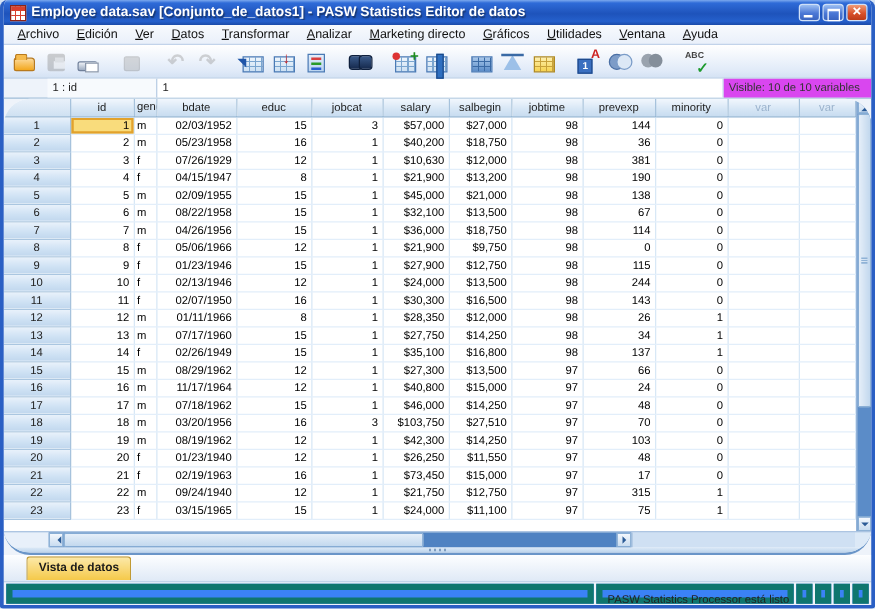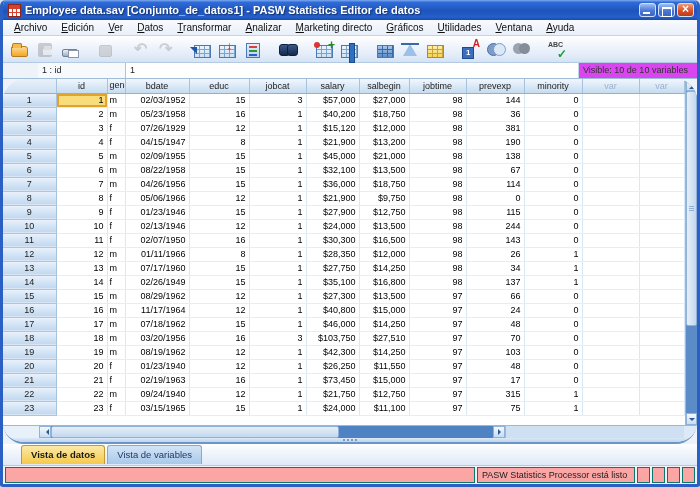--- a/index.html
+++ b/index.html
@@ -165,21 +165,21 @@
   
   .tabbar { height:22px; flex:0 0 22px; display:flex; align-items:flex-start; padding:1px 0 0 18px; gap:2px;
     background:linear-gradient(#fdfeff,#dfe9f6); border-bottom:1px solid #b4c9e4; }
   .tab { font-size:9.5px; padding:3px 9px 4px; border:1px solid #8aa8cc; border-bottom:none;
     border-radius:3px 3px 0 0; color:#1c3a63; background:linear-gradient(#d3e4f6,#a9c8ea); cursor:default; }
   .tab.active { background:linear-gradient(#fce9a8,#f5c94a); border-color:#c09a34; color:#1a1a1a; font-weight:bold; }
 
   
   .statusbar { height:18px; flex:0 0 18px; display:flex; gap:2px; align-items:stretch; padding:1px 2px;
     background:#eef3fa; }
-  .st-cell { border:1px solid #0f766e; background:#fca5a5; }
+  .st-cell { border:5px solid #0f766e; background:#3b82f6; }
   .st-main { flex:1; }
   .st-msg { width:158px; flex:0 0 158px; font-size:9px; color:#222; padding:2px 4px 0; white-space:nowrap; }
   .st-sm { width:13px; flex:0 0 13px; }
 </style>
 </head>
 <body>
 
 <div class="window" data-name="app-window">
 
   <div class="titlebar" data-name="title-bar">
@@ -323,21 +323,21 @@
               <td class="dc c-var1" data-name="cell"></td>
               <td class="dc c-var2" data-name="cell"></td>
             </tr>
             <tr data-name="table-row">
               <th class="rh" data-name="row-header-3">3</th>
               <td class="dc c-id" data-name="cell">3</td>
               <td class="dc c-gender" data-name="cell">f</td>
               <td class="dc c-bdate" data-name="cell">07/26/1929</td>
               <td class="dc c-educ" data-name="cell">12</td>
               <td class="dc c-jobcat" data-name="cell">1</td>
-              <td class="dc c-salary" data-name="cell">$15,120</td>
+              <td class="dc c-salary" data-name="cell">$10,630</td>
               <td class="dc c-salbegin" data-name="cell">$12,000</td>
               <td class="dc c-jobtime" data-name="cell">98</td>
               <td class="dc c-prevexp" data-name="cell">381</td>
               <td class="dc c-minority" data-name="cell">0</td>
               <td class="dc c-var1" data-name="cell"></td>
               <td class="dc c-var2" data-name="cell"></td>
             </tr>
             <tr data-name="table-row">
               <th class="rh" data-name="row-header-4">4</th>
               <td class="dc c-id" data-name="cell">4</td>
@@ -656,21 +656,20 @@
         <div class="hsb-btn arrow-right" data-name="scroll-right-button"></div>
       </div>
       <div class="h-tail" data-name="pane-splitter-strip"></div>
       <div class="h-corner" data-name="scrollbar-corner"></div>
     </div>
     <div class="splitter" data-name="pane-splitter-handle"></div>
   </div>
 
   <div class="tabbar" data-name="view-tab-bar">
     <div class="tab active" data-name="tab-data-view">Vista de datos</div>
-    <div class="tab" data-name="tab-variable-view">Vista de variables</div>
   </div>
 
   <div class="statusbar" data-name="status-bar">
     <div class="st-cell st-main" data-name="status-cell-main"></div>
     <div class="st-cell st-msg" data-name="status-message">PASW Statistics Processor está listo</div>
     <div class="st-cell st-sm" data-name="status-cell-1"></div>
     <div class="st-cell st-sm" data-name="status-cell-2"></div>
     <div class="st-cell st-sm" data-name="status-cell-3"></div>
     <div class="st-cell st-sm" data-name="status-cell-4"></div>
   </div>

